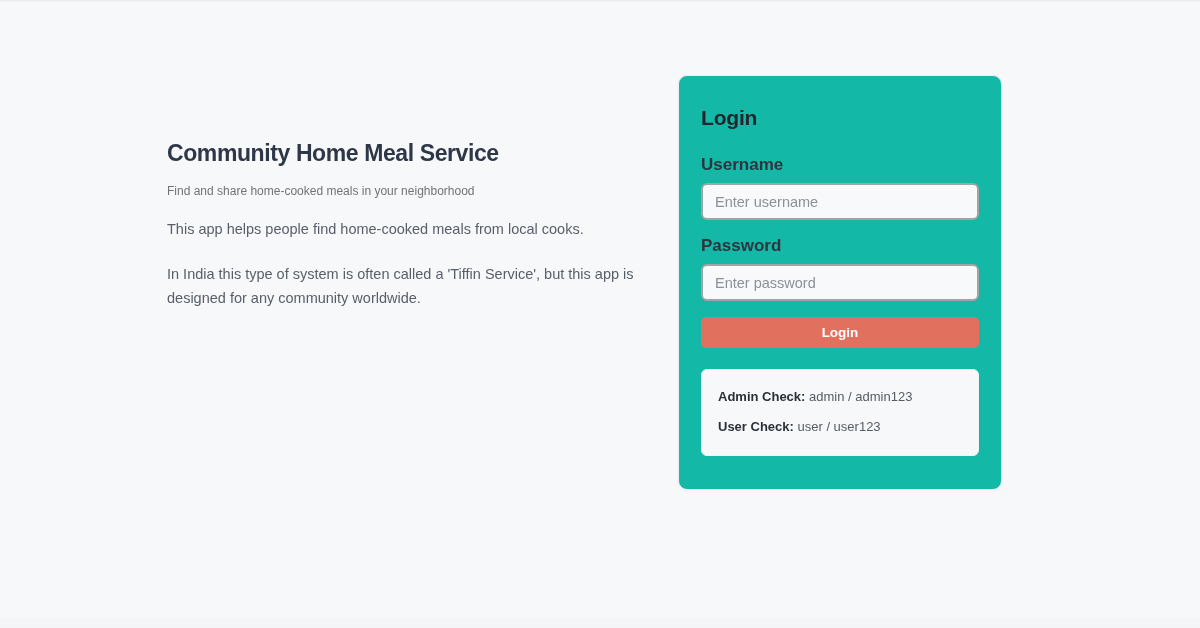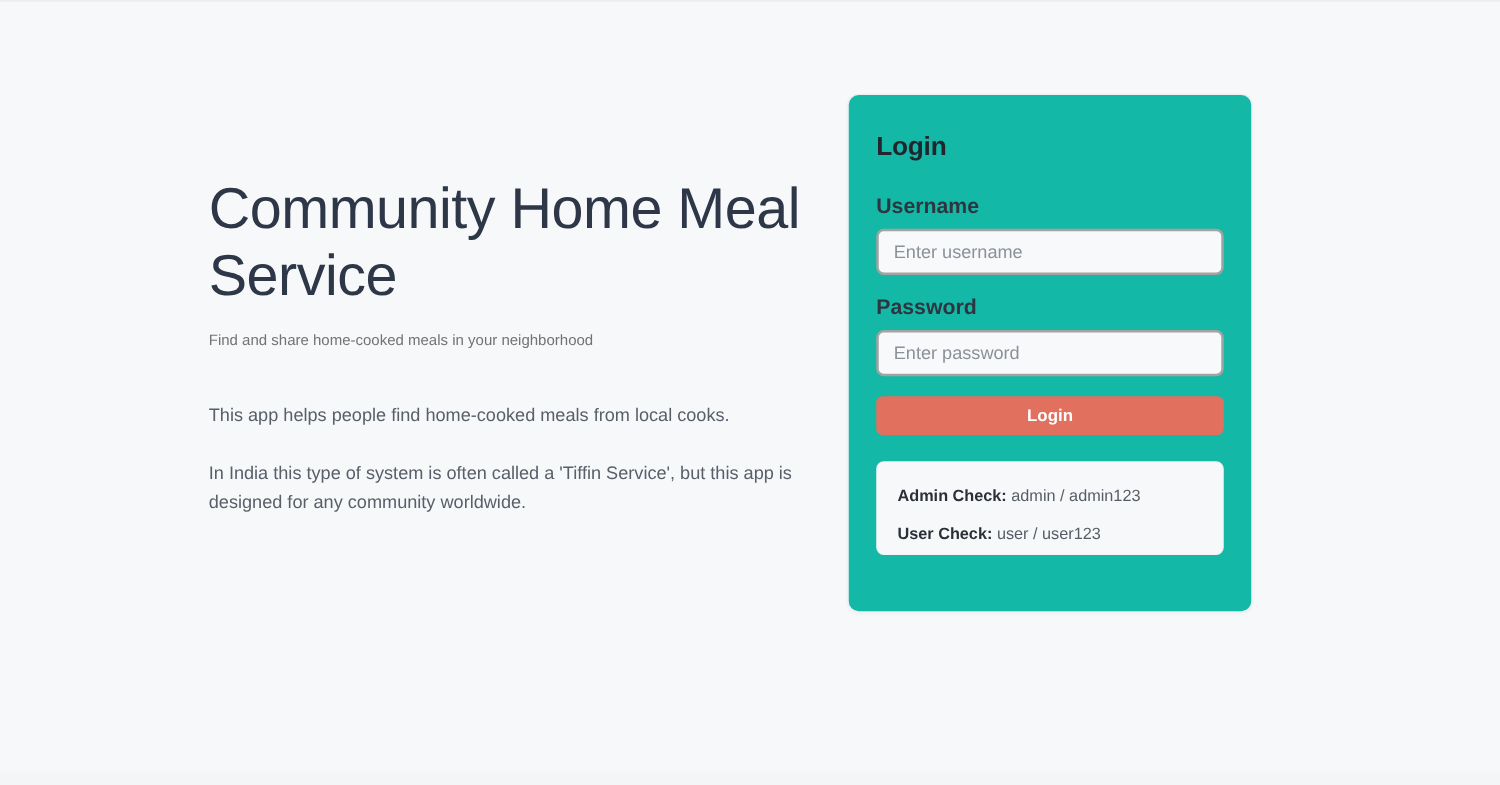--- a/index.html
+++ b/index.html
@@ -36,36 +36,36 @@
 
   
   .hero {
     position: absolute;
     left: 167px;
     top: 140px;
     width: 505px;
   }
   .hero-title {
     margin: 0;
-    font-size: 46px;
+    font-size: 23px;
     line-height: 1.17;
-    font-weight: normal;
+    font-weight: bold;
     letter-spacing: -0.4px;
     color: #2d3748;
   }
   .hero-subtitle {
     margin: 14px 0 0 0;
     font-size: 12px;
     line-height: 1.72;
     font-weight: 500;
     color: #737373;
     max-width: 395px;
   }
   .hero-para {
-    margin: 40px 0 0 0;
+    margin: 16px 0 0 0;
     font-size: 14.5px;
     line-height: 1.62;
     color: #585f69;
     max-width: 500px;
   }
   .hero-para.second {
     margin-top: 22px;
   }
 
   
@@ -124,21 +124,21 @@
     border: none;
     border-radius: 5px;
     cursor: pointer;
   }
 
   .hints {
     margin-top: 21px;
     background: #f7f8fa;
     border: 1px solid #f1f3f5;
     border-radius: 6px;
-    padding: 17px 16px 6px 16px;
+    padding: 17px 16px 18px 16px;
   }
   .hint-row {
     font-size: 13px;
     color: #4a5058;
     line-height: 1.55;
   }
   .hint-row + .hint-row { margin-top: 10px; }
   .hint-key {
     font-weight: bold;
     color: #2b3038;

